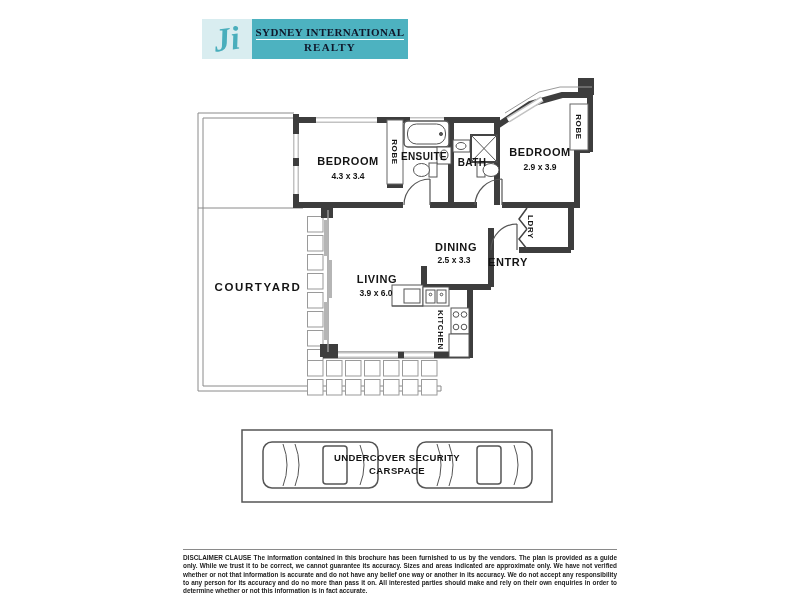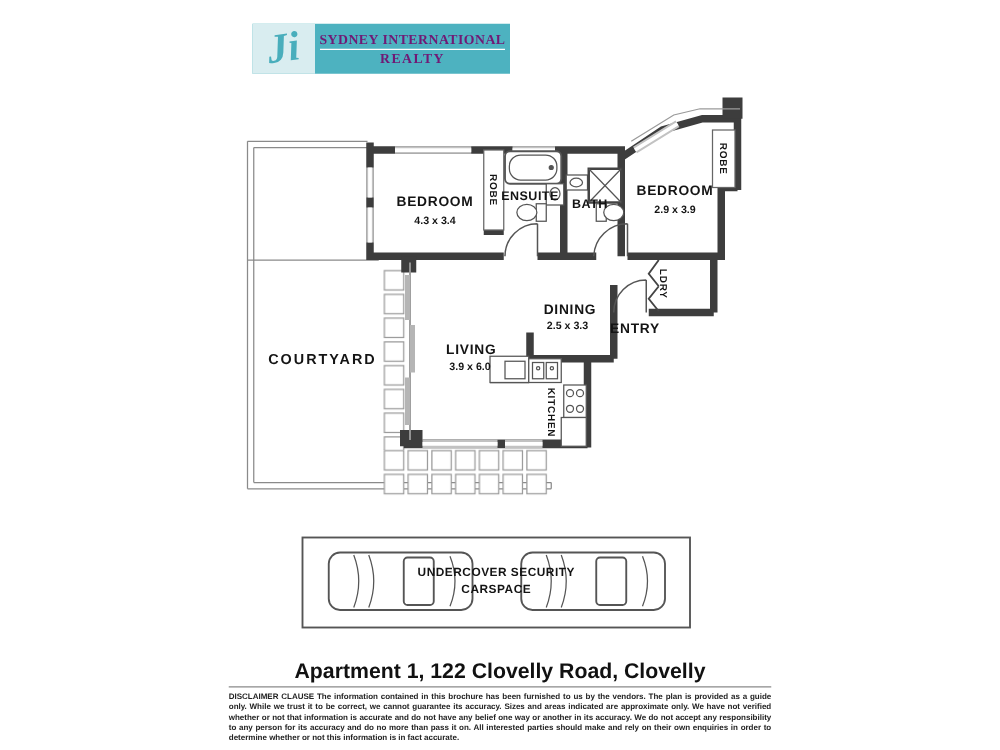--- a/index.html
+++ b/index.html
@@ -6,21 +6,21 @@
   #stage{position:relative;width:800px;height:600px;background:#ffffff;overflow:hidden;
          font-family:"Liberation Sans",sans-serif;}
   
   #logo{position:absolute;left:202px;top:19px;width:206px;height:40px;background:#4db2c0;}
   #logo .mono-box{position:absolute;left:0;top:0;width:50px;height:40px;background:#d9edf0;
                   display:flex;align-items:center;justify-content:center;overflow:hidden;}
   #logo .mono{font-family:"Liberation Serif",serif;font-style:italic;font-weight:bold;
               font-size:33px;color:#49aebc;transform:rotate(-8deg);line-height:1;}
   #logo .text-box{position:absolute;left:50px;top:0;width:156px;height:40px;
                   display:flex;flex-direction:column;align-items:center;justify-content:center;
-                  color:#701a75;font-family:"Liberation Serif",serif;font-weight:bold;}
+                  color:#0f172a;font-family:"Liberation Serif",serif;font-weight:bold;}
   #logo .l1{font-size:11px;letter-spacing:.4px;border-bottom:1px solid #fff;padding-bottom:1px;white-space:nowrap;}
   #logo .l2{font-size:11px;letter-spacing:1.2px;margin-top:1px;text-align:right;}
   
   #plan{position:absolute;left:0;top:0;}
   svg text{font-family:"Liberation Sans",sans-serif;font-weight:bold;fill:#141414;}
   .room-lg{font-size:11px;letter-spacing:.6px;}
   .room-dim{font-size:8.5px;}
   .room-sm{font-size:10px;letter-spacing:.4px;}
   .room-vert{font-size:8px;letter-spacing:.6px;}
   .courtyard-label{font-size:11.5px;letter-spacing:1.6px;}
@@ -165,18 +165,17 @@
       <g transform="translate(417,442)" stroke="#555555" fill="none">
         <rect x="0" y="0" width="115" height="46" rx="9" stroke-width="1.5"></rect>
         <path d="M20 2 Q28 23 20 44 M32 2 Q40 23 32 44 M97 3 Q105 23 97 43" stroke-width="1"></path>
         <rect x="60" y="4" width="24" height="38" rx="3" stroke-width="1.5"></rect>
       </g>
       <text class="car-label" x="397" y="461" text-anchor="middle">UNDERCOVER SECURITY</text>
       <text class="car-label" x="397" y="474" text-anchor="middle">CARSPACE</text>
     </g>
   </svg>
 
-  <div id="title">Apartment 1, 122 Clovelly Road, Clovelly</div>
   <div id="rule"></div>
 
   <div id="disclaimer"><span>DISCLAIMER CLAUSE</span><span> The information contained in this brochure has been furnished to us by the vendors. The plan is provided as a guide only. While we trust it to be correct, we cannot guarantee its accuracy. Sizes and areas indicated are approximate only. We have not verified whether or not that information is accurate and do not have any belief one way or another in its accuracy. We do not accept any responsibility to any person for its accuracy and do no more than pass it on. All interested parties should make and rely on their own enquiries in order to determine whether or not this information is in fact accurate.</span></div>
 
 </div>
 
 </body></html>

